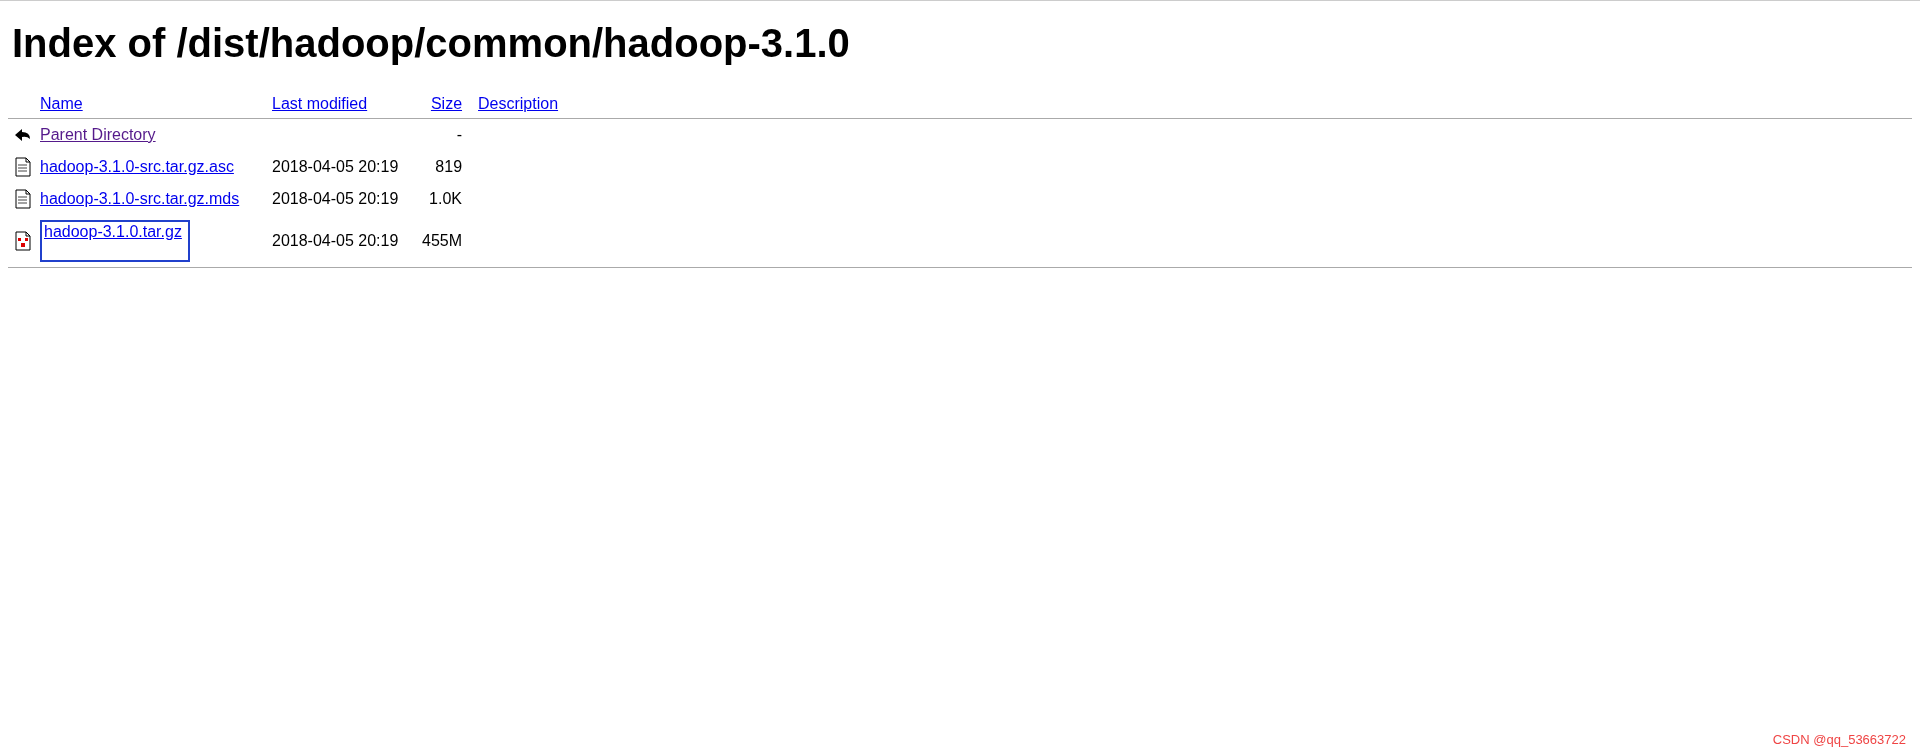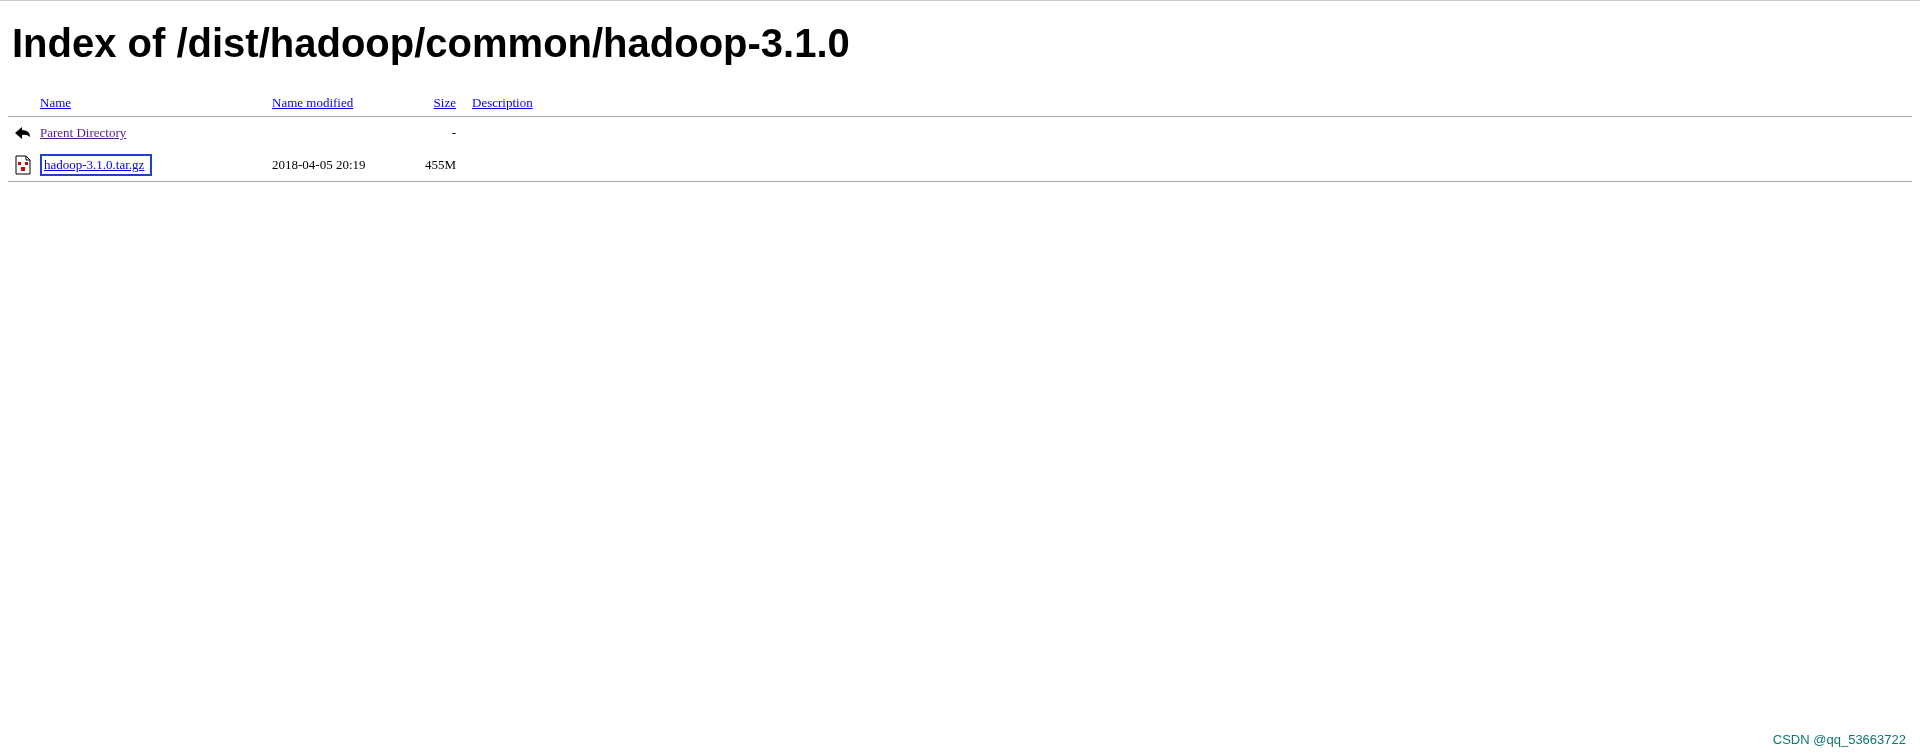--- a/index.html
+++ b/index.html
@@ -12,22 +12,22 @@
   }
   h1 {
     font-size: 40px;
     font-weight: bold;
     color: #000;
     margin: 12px 0 24px 4px;
   }
   table {
     border-collapse: collapse;
     width: 100%;
-    font-family: Liberation Serif, serif;
-    font-size: 13px;
+    font-family: Liberation Sans, sans-serif;
+    font-size: 16px;
   }
   thead tr {
     border-bottom: 1px solid #aaa;
   }
   tbody.files {
     border-bottom: 1px solid #aaa;
   }
   th, td {
     text-align: left;
     padding: 5px 0;
@@ -46,43 +46,43 @@
   .col-icon { width: 32px; padding-left: 4px; }
   .col-name { width: 232px; }
   .col-modified { width: 150px; }
   .col-size { width: 50px; text-align: right; padding-right: 16px; }
   .col-desc { }
   th.col-size { text-align: right; }
   .icon-cell { padding-right: 6px; }
   .icon-cell svg { display: block; }
   .highlighted-link {
     border: 2px solid #2040cc;
-    padding: 1px 6px 1px 2px;
+    padding: 1px 6px 19px 2px;
     display: inline-block;
   }
   .watermark {
     position: fixed;
     bottom: 8px;
     right: 14px;
     font-size: 13px;
-    color: #0f766e;
+    color: #ef4444;
     font-family: Arial, sans-serif;
   }
 </style>
 </head>
 <body>
 
 <h1>Index of /dist/hadoop/common/hadoop-3.1.0</h1>
 
 <table>
   <thead>
     <tr>
       <th class="col-icon"></th>
       <th class="col-name"><a href="#">Name</a></th>
-      <th class="col-modified"><a href="#">Name modified</a></th>
+      <th class="col-modified"><a href="#">Last modified</a></th>
       <th class="col-size"><a href="#">Size</a></th>
       <th class="col-desc"><a href="#">Description</a></th>
     </tr>
   </thead>
   <tbody class="files">
     <tr>
       <td class="col-icon icon-cell">
         <svg width="22" height="22" viewBox="0 0 22 22">
           <path d="M3 11 L10 5 L10 8 Q18 8 18 15 Q15 12 10 13 L10 17 Z" fill="#000"></path>
         </svg>
@@ -90,20 +90,50 @@
       <td class="col-name"><a href="#" class="visited">Parent Directory</a></td>
       <td class="col-modified"></td>
       <td class="col-size">-</td>
       <td class="col-desc"></td>
     </tr>
       <tr>
         <td class="col-icon icon-cell">
           <svg width="22" height="22" viewBox="0 0 22 22">
             <path d="M4 2 H14 L18 6 V20 H4 Z" fill="#fff" stroke="#000" stroke-width="1"></path>
             <path d="M14 2 V6 H18" fill="none" stroke="#000" stroke-width="1"></path>
+            <line x1="6" y1="9" x2="15" y2="9" stroke="#444" stroke-width="1"></line>
+            <line x1="6" y1="12" x2="15" y2="12" stroke="#444" stroke-width="1"></line>
+            <line x1="6" y1="15" x2="15" y2="15" stroke="#444" stroke-width="1"></line>
+          </svg>
+        </td>
+        <td class="col-name"><a href="#">hadoop-3.1.0-src.tar.gz.asc</a></td>
+        <td class="col-modified">2018-04-05 20:19</td>
+        <td class="col-size">819</td>
+        <td class="col-desc"></td>
+      </tr>
+      <tr>
+        <td class="col-icon icon-cell">
+          <svg width="22" height="22" viewBox="0 0 22 22">
+            <path d="M4 2 H14 L18 6 V20 H4 Z" fill="#fff" stroke="#000" stroke-width="1"></path>
+            <path d="M14 2 V6 H18" fill="none" stroke="#000" stroke-width="1"></path>
+            <line x1="6" y1="9" x2="15" y2="9" stroke="#444" stroke-width="1"></line>
+            <line x1="6" y1="12" x2="15" y2="12" stroke="#444" stroke-width="1"></line>
+            <line x1="6" y1="15" x2="15" y2="15" stroke="#444" stroke-width="1"></line>
+          </svg>
+        </td>
+        <td class="col-name"><a href="#">hadoop-3.1.0-src.tar.gz.mds</a></td>
+        <td class="col-modified">2018-04-05 20:19</td>
+        <td class="col-size">1.0K</td>
+        <td class="col-desc"></td>
+      </tr>
+      <tr>
+        <td class="col-icon icon-cell">
+          <svg width="22" height="22" viewBox="0 0 22 22">
+            <path d="M4 2 H14 L18 6 V20 H4 Z" fill="#fff" stroke="#000" stroke-width="1"></path>
+            <path d="M14 2 V6 H18" fill="none" stroke="#000" stroke-width="1"></path>
             <rect x="6" y="8" width="3" height="3" fill="#d00"></rect>
             <rect x="13" y="8" width="3" height="3" fill="#d00"></rect>
             <rect x="9" y="13" width="4" height="4" fill="#d00"></rect>
           </svg>
         </td>
         <td class="col-name"><span class="highlighted-link"><a href="#">hadoop-3.1.0.tar.gz</a></span></td>
         <td class="col-modified">2018-04-05 20:19</td>
         <td class="col-size">455M</td>
         <td class="col-desc"></td>
       </tr>

